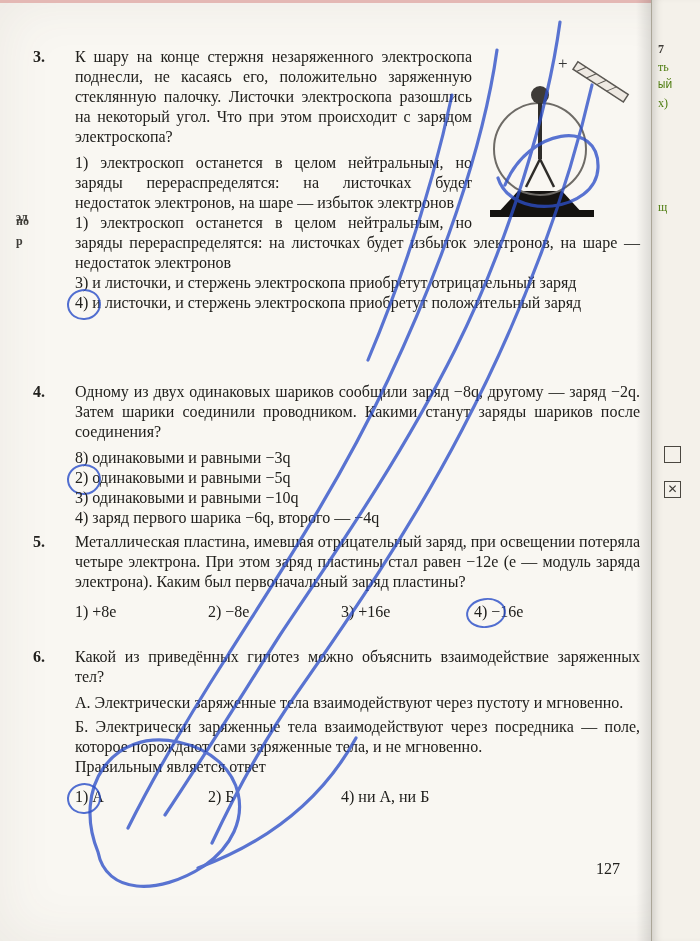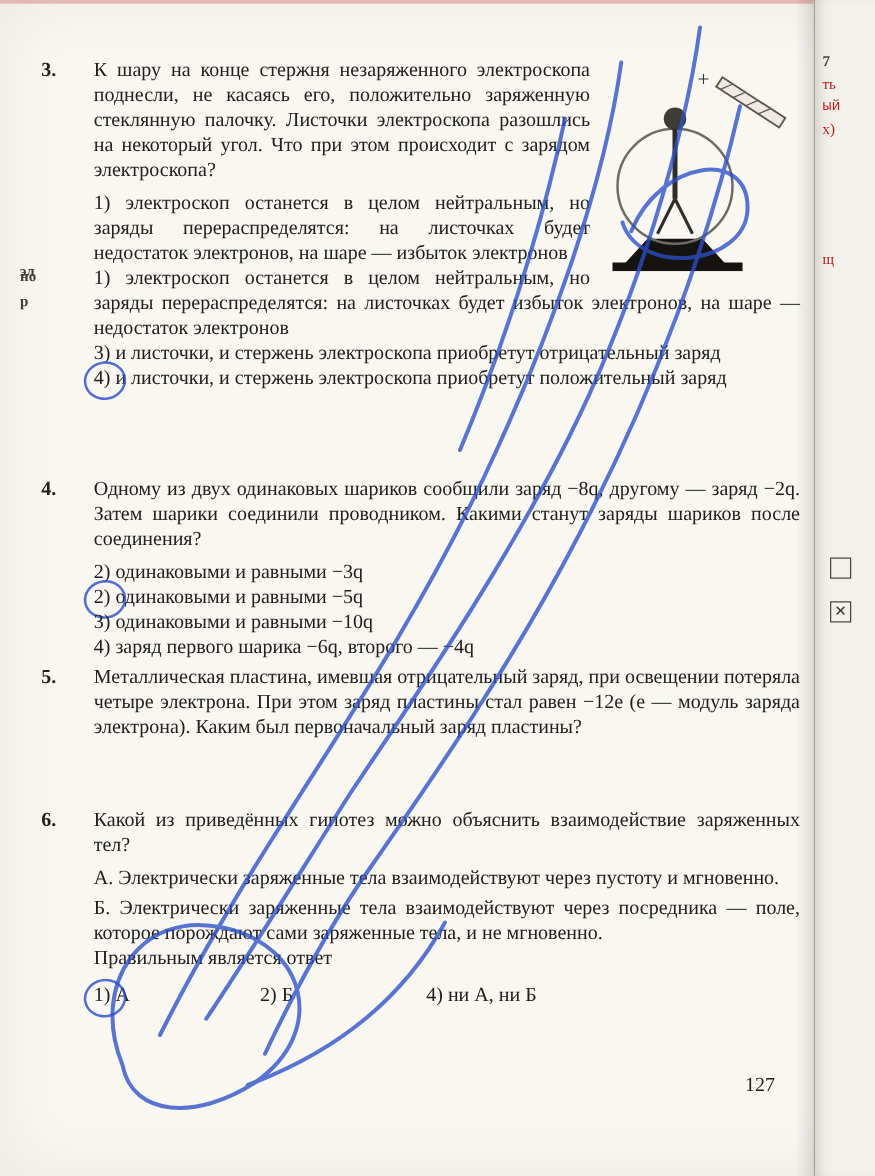--- a/index.html
+++ b/index.html
@@ -9,21 +9,21 @@
     font-family:"Liberation Serif", serif;
     color:#21201d;
     box-shadow: inset 0 0 55px rgba(90,80,60,.08);
   }
   .topline { position:absolute; top:0; left:0; right:0; height:3px; background:#dfa6a2; opacity:.75; }
   .gutter { position:absolute; top:0; right:48px; width:16px; height:100%;
     background:linear-gradient(to right, rgba(0,0,0,0), rgba(0,0,0,.12)); }
   .neighbor { position:absolute; top:0; right:0; width:48px; height:100%;
     background:#f4f1ea; border-left:1px solid #aba698;
     box-shadow: inset 8px 0 10px -6px rgba(0,0,0,.18); }
-  .frag { position:absolute; font-size:12px; color:#b91c1c; white-space:nowrap; }
+  .frag { position:absolute; font-size:12px; color:#4d7c0f; white-space:nowrap; }
   .frag.b { font-weight:bold; color:#3f3d38; }
   .checkbox { position:absolute; left:12px; width:15px; height:15px;
     border:1.6px solid #4a4740; background:transparent;
     font-size:12px; line-height:14px; text-align:center; color:#3a3833; }
 
   .question { position:absolute; left:75px; width:565px;
     font-size:16px; line-height:20px; text-align:justify; }
   .qnum { position:absolute; left:-42px; top:0; width:32px; font-weight:bold; text-align:left; }
   .q3 { top:47px; } .q4 { top:382px; } .q5 { top:532px; } .q6 { top:647px; }
   p { margin:0; }
@@ -81,31 +81,39 @@
     <p class="opt">1) электроскоп останется в целом нейтральным, но заряды перераспределятся: на листочках будет избыток электронов, на шаре — недостаток электронов</p>
     <p class="opt">3) и листочки, и стержень электроскопа приобретут отрицательный заряд</p>
     <p class="opt">
       <span class="pen-circle"></span><span>4) и листочки, и стержень электроскопа приобретут положительный заряд</span>
     </p>
   </div>
 
   <div class="question q4">
     <span class="qnum">4.</span>
     <p class="qtext">Одному из двух одинаковых шариков сообщили заряд −8q, другому — заряд −2q. Затем шарики соединили проводником. Какими станут заряды шариков после соединения?</p>
-    <p class="opt">2) одинаковыми и равными −3q</p>
+    <p class="opt">8) одинаковыми и равными −3q</p>
     <p class="opt">
       <span class="pen-circle"></span><span>2) одинаковыми и равными −5q</span>
     </p>
     <p class="opt">3) одинаковыми и равными −10q</p>
     <p class="opt">4) заряд первого шарика −6q, второго — −4q</p>
   </div>
 
   <div class="question q5">
     <span class="qnum">5.</span>
     <p class="qtext">Металлическая пластина, имевшая отрицательный заряд, при освещении потеряла четыре электрона. При этом заряд пластины стал равен −12e (e — модуль заряда электрона). Каким был первоначальный заряд пластины?</p>
+    <div class="row">
+      <span class="item">1) +8e</span>
+      <span class="item">2) −8e</span>
+      <span class="item">3) +16e</span>
+      <span class="item">
+        <span class="pen-circle wide"></span><span>4) −16e</span>
+      </span>
+    </div>
   </div>
 
   <div class="question q6">
     <span class="qnum">6.</span>
     <p class="qtext">Какой из приведённых гипотез можно объяснить взаимодействие заряженных тел?</p>
     <p class="stmt">А. Электрически заряженные тела взаимодействуют через пустоту и мгновенно.</p>
     <p class="stmt">Б. Электрически заряженные тела взаимодействуют через посредника — поле, которое порождают сами заряженные тела, и не мгновенно.</p>
     <p class="prompt">Правильным является ответ</p>
     <div class="row">
       <span class="item">

